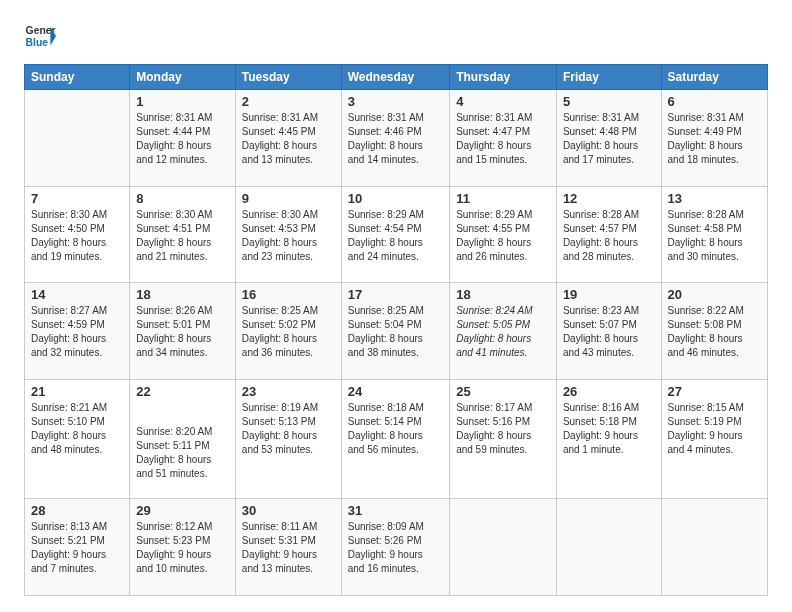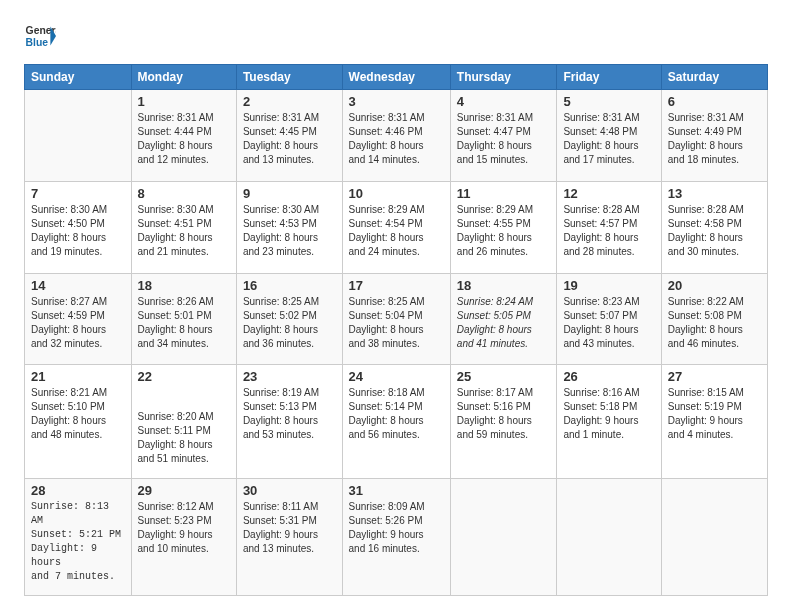--- a/index.html
+++ b/index.html
@@ -314,21 +314,21 @@
             <span class="day-number">27</span>
             <div class="day-info" style="white-space: pre-line;">Sunrise: 8:15 AM
 Sunset: 5:19 PM
 Daylight: 9 hours
 and 4 minutes.</div>
           </td>
         </tr>
         <tr>
           <td>
             <span class="day-number">28</span>
-            <div class="day-info" style="white-space: pre-line; font-family: Liberation Mono, monospace;">Sunrise: 8:13 AM
+            <div class="day-info" style="white-space: pre-line;">Sunrise: 8:13 AM
 Sunset: 5:21 PM
 Daylight: 9 hours
 and 7 minutes.</div>
           </td>
           <td>
             <span class="day-number">29</span>
             <div class="day-info" style="white-space: pre-line;">Sunrise: 8:12 AM
 Sunset: 5:23 PM
 Daylight: 9 hours
 and 10 minutes.</div>

